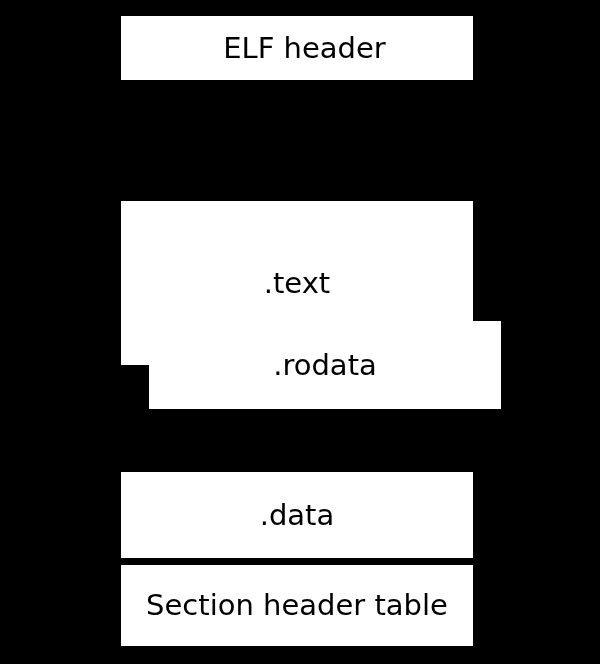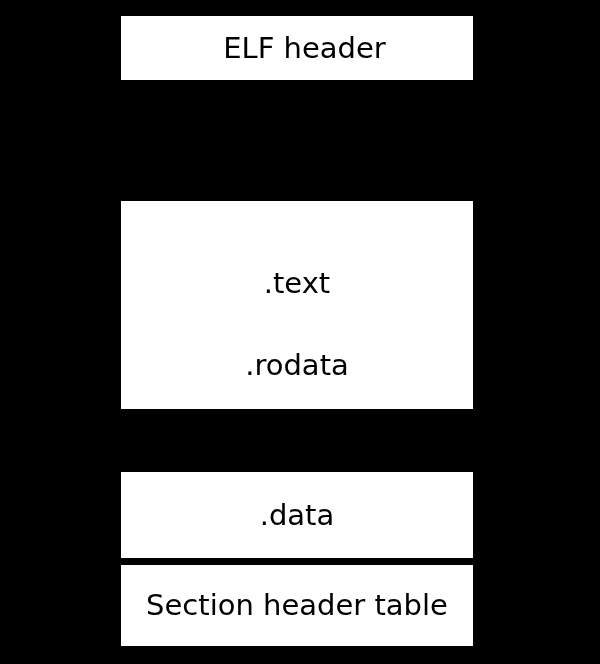--- a/index.html
+++ b/index.html
@@ -27,21 +27,21 @@
   }
   .segment-label {
     color: #000000;
     font-size: 29px;
     line-height: 1;
     white-space: nowrap;
   }
   .seg-elf-header           { top: 16px;  height: 64px; padding-left: 15px; }
   .seg-program-header-table { top: 102px; height: 80px; }
   .seg-text                 { top: 188px; height: 164px; margin-top: 13px; }
-  .seg-rodata               { top: 321px; height: 88px; }
+  .seg-rodata               { top: 321px; height: 88px; margin-left: 28px; }
   .seg-data                 { top: 472px; height: 86px; }
   .seg-section-header-table { top: 565px; height: 81px; }
 </style>
 </head>
 <body>
 
 <div class="canvas">
 
   <div class="segment-box seg-elf-header">
     <span class="segment-label">ELF header</span>

